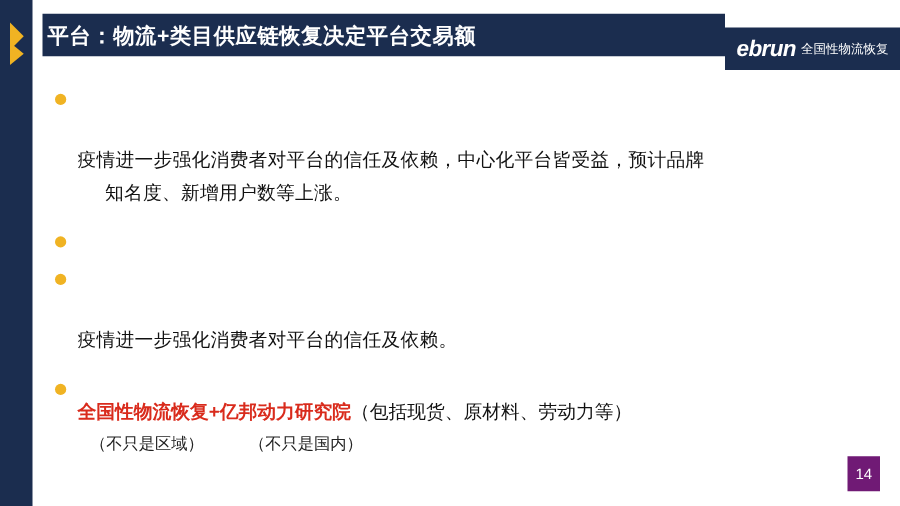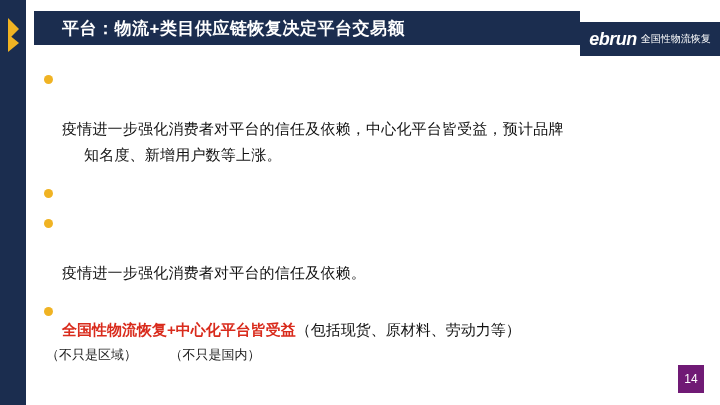--- a/index.html
+++ b/index.html
@@ -56,21 +56,21 @@
     height: 34px;
     background: #1b2d4f;
     display: flex;
     align-items: center;
   }
   .title-text {
     color: #ffffff;
     font-size: 17px;
     font-weight: bold;
     letter-spacing: 0.5px;
-    padding-left: 28px;
+    padding-left: 4px;
     white-space: nowrap;
   }
   
   .logo-box {
     position: absolute;
     right: 0;
     top: 22px;
     width: 140px;
     height: 34px;
     background: #1b2d4f;
@@ -128,26 +128,25 @@
     margin-top: 2px;
     font-size: 15px;
     line-height: 24px;
     color: #111111;
   }
   .red-line .red {
     color: #d92b1c;
     font-weight: bold;
   }
   .paren-row {
-    margin-left: 2px;
+    margin-left: 28px;
     margin-top: 4px;
     font-size: 13px;
     color: #222222;
     white-space: pre;
-    font-family: Liberation Serif, serif;
   }
   
   .page-num {
     position: absolute;
     right: 16px;
     bottom: 12px;
     width: 26px;
     height: 28px;
     background: #701a75;
     color: #ffffff;
@@ -194,21 +193,21 @@
       <div class="bullet-text">
         <span>疫情进一步强化消费者对平台的信任及依赖。</span>
       </div>
     </div>
 
     <div class="bullet-row" style="margin-bottom:2px;">
       <div class="bullet-dot"></div>
     </div>
 
     <div class="red-line">
-      <span class="red">全国性物流恢复+中心化平台皆受益</span><span>（包括现货、原材料、劳动力等）</span>
+      <span class="red">全国性物流恢复+亿邦动力研究院</span><span>（包括现货、原材料、劳动力等）</span>
     </div>
 
     <div class="paren-row">（不只是区域）          （不只是国内）</div>
 
   </div>
 
   <div class="page-num">14</div>
 
 </div>
 

